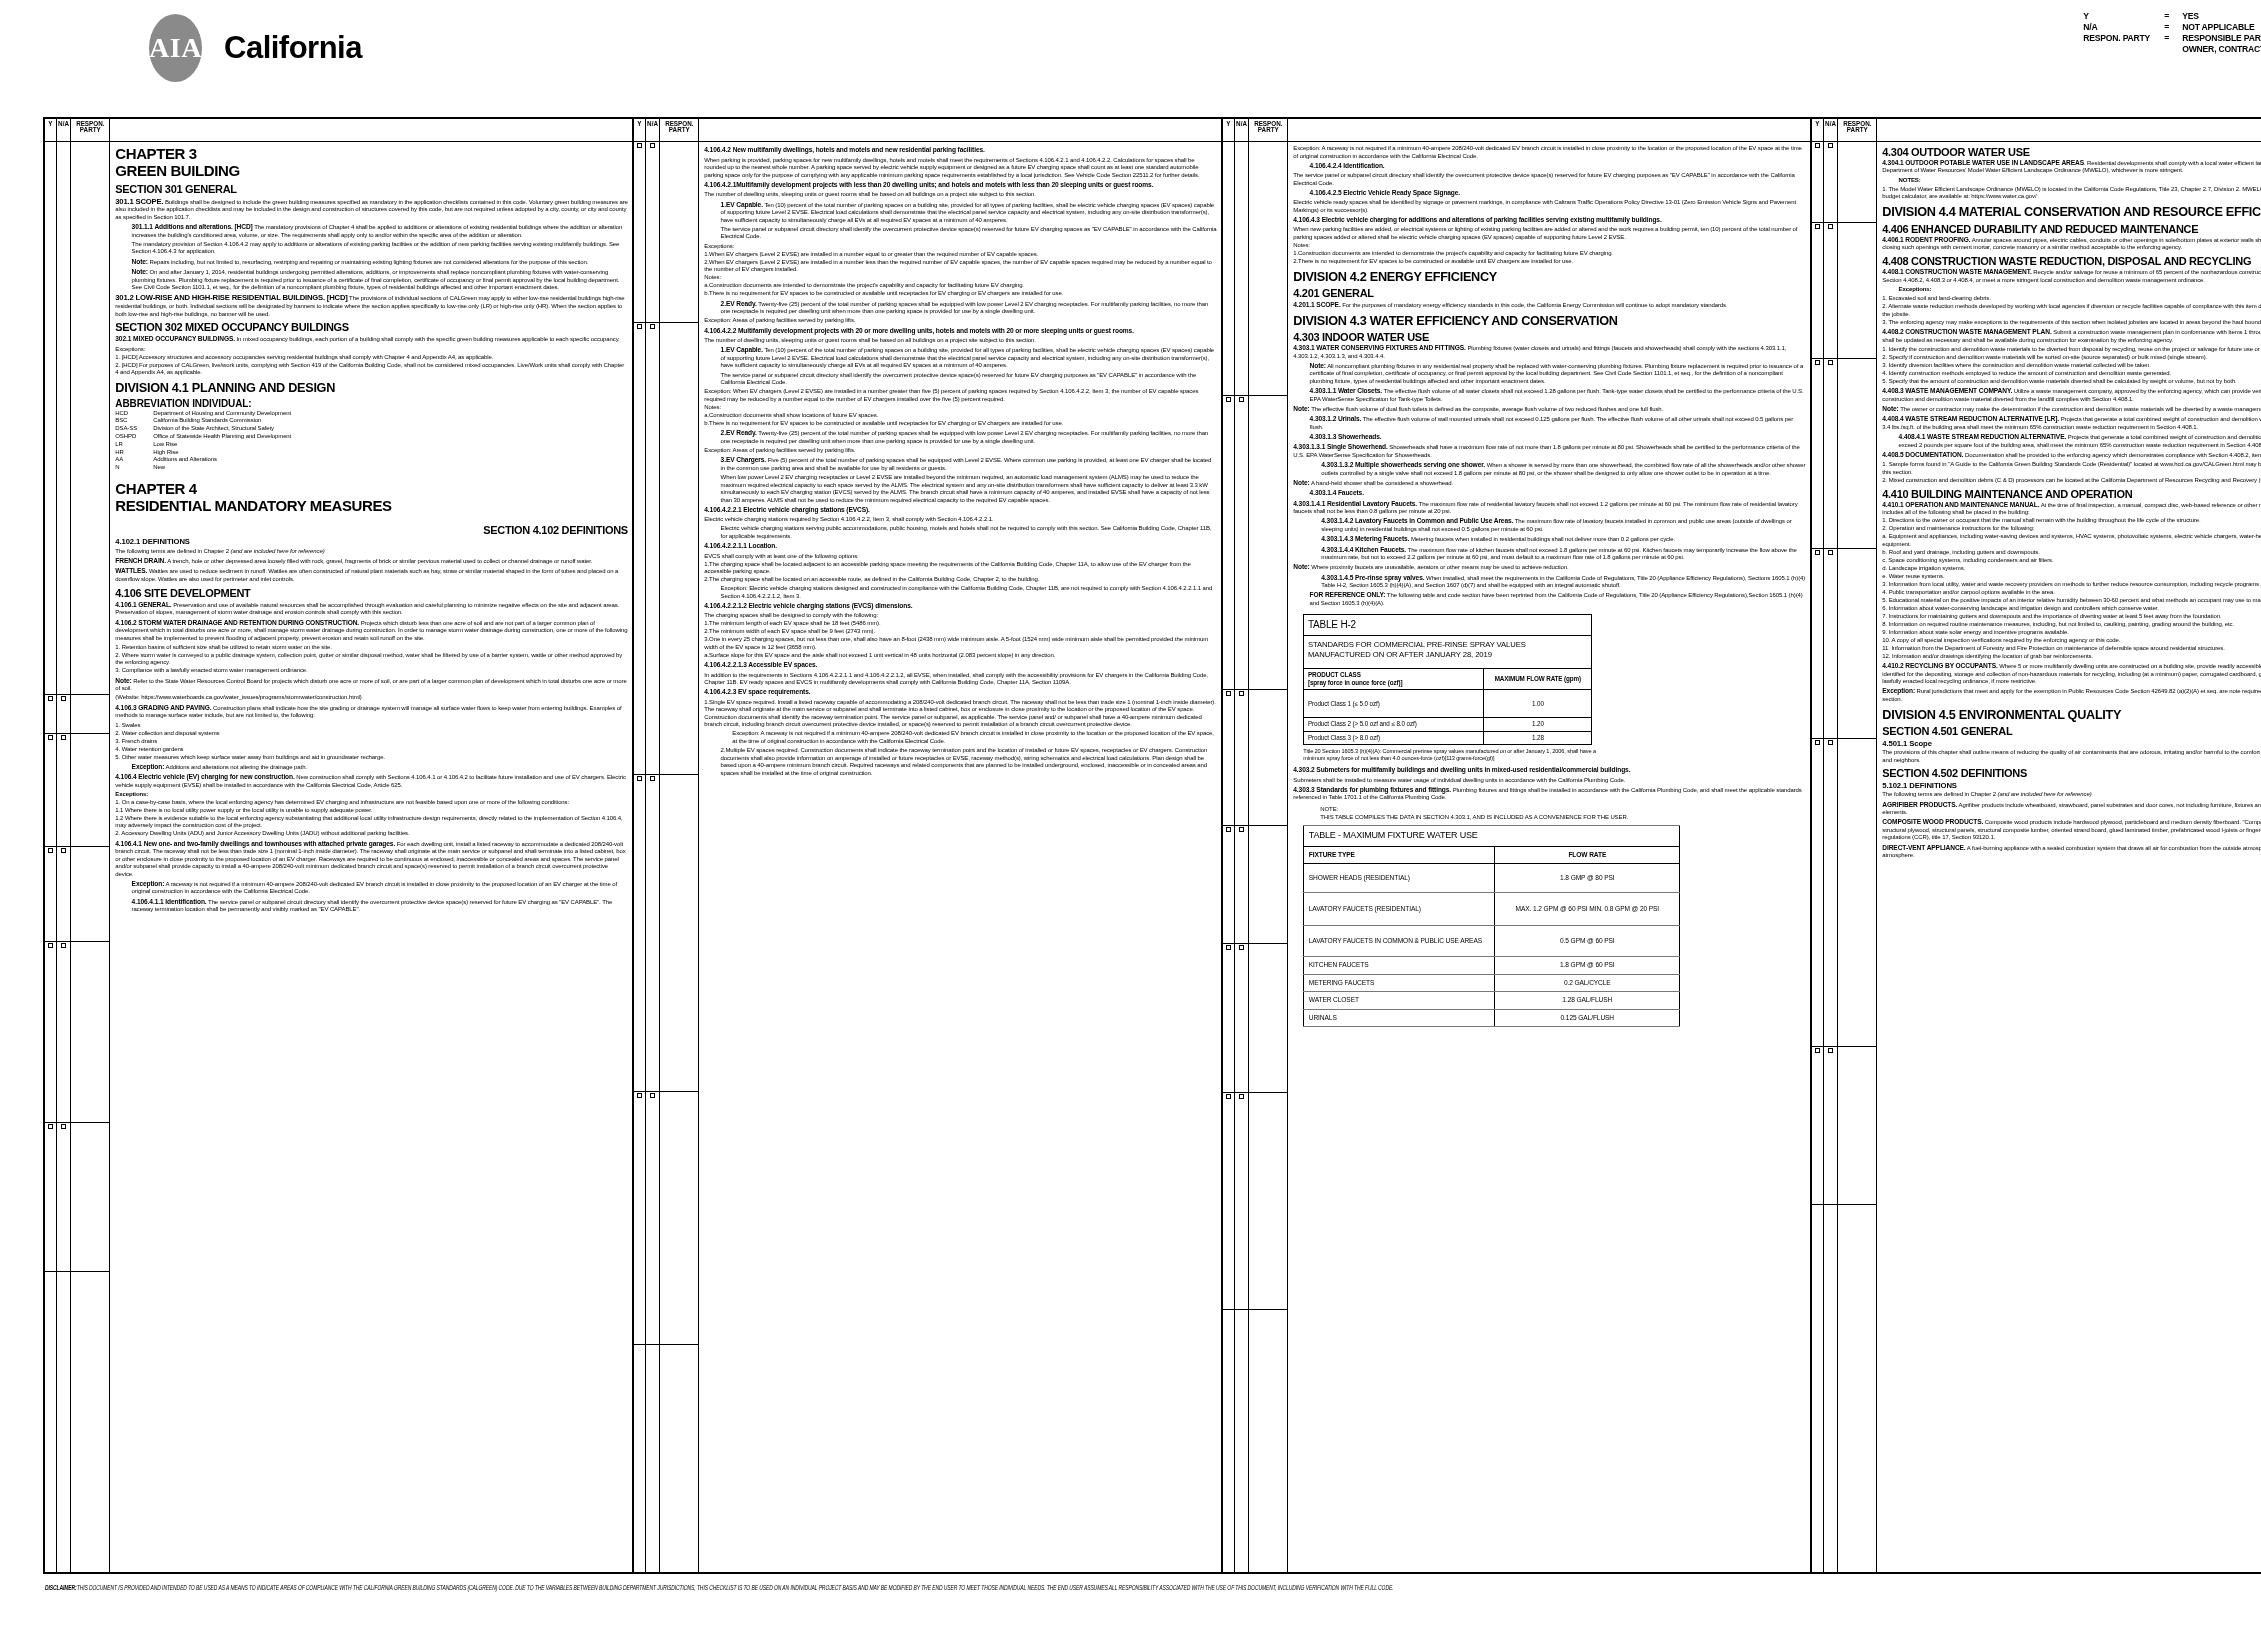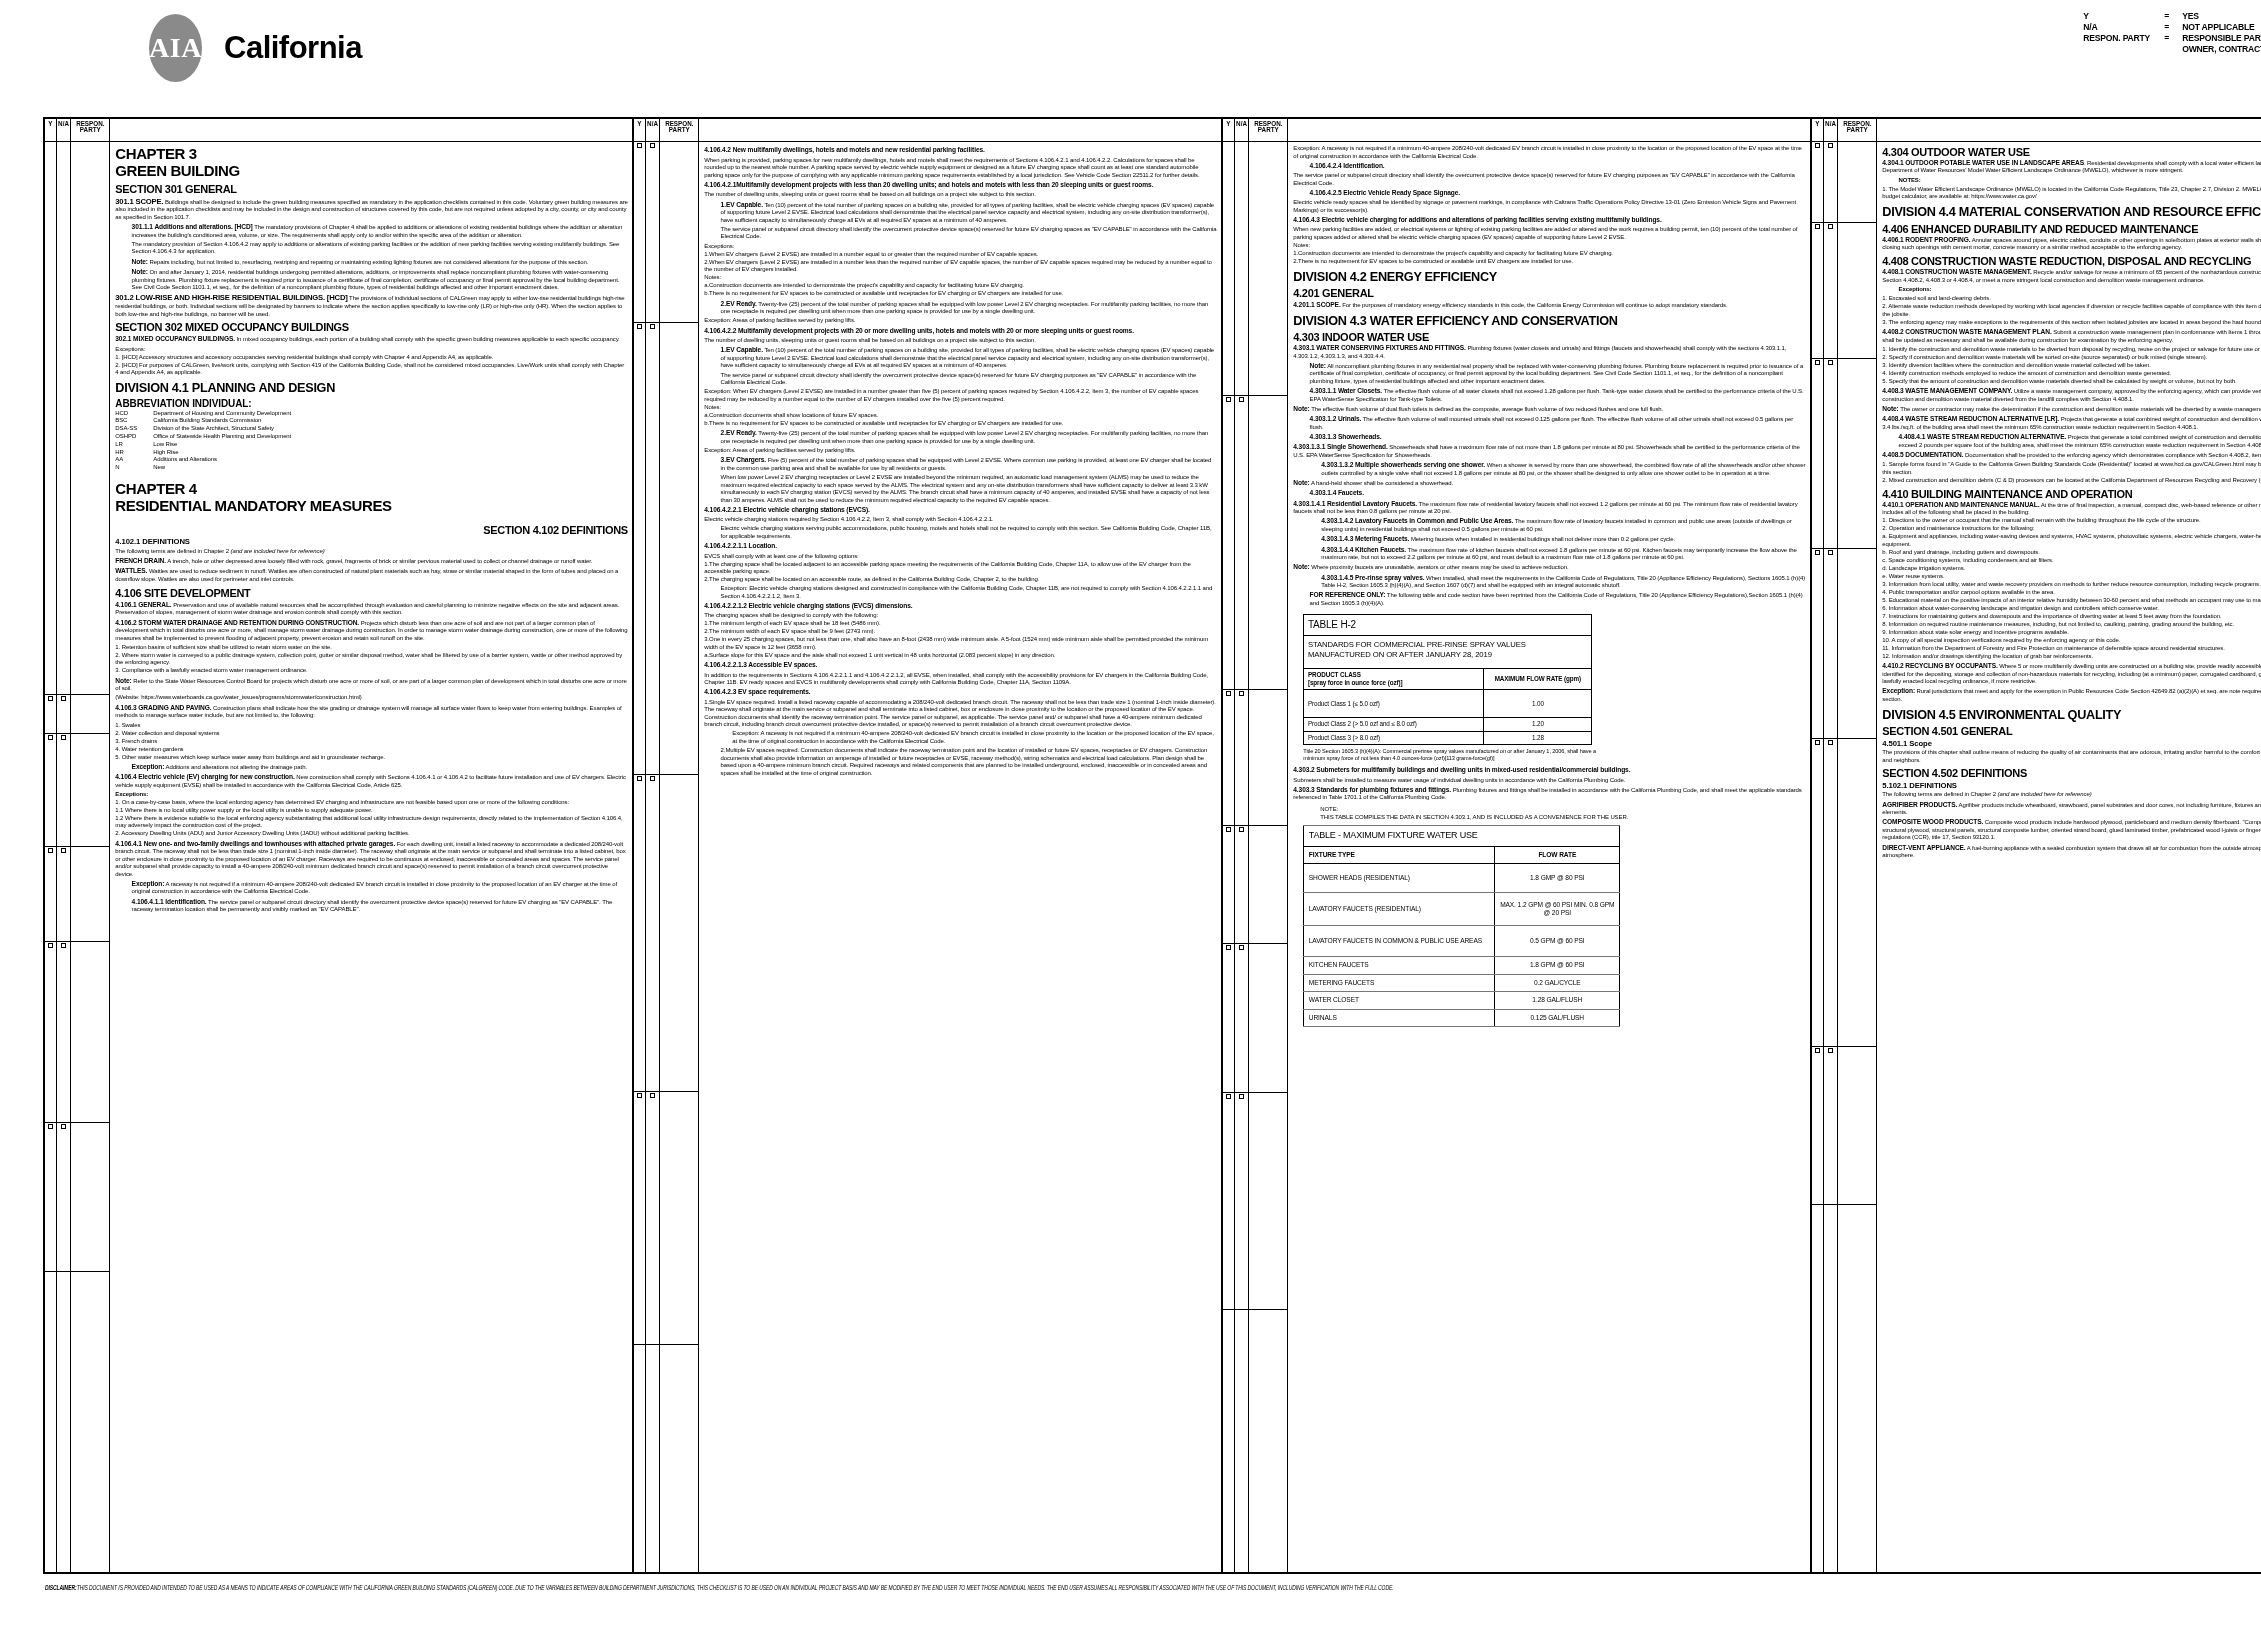--- a/index.html
+++ b/index.html
@@ -83,21 +83,21 @@
   .dtable{border:1.4px solid #000;border-collapse:collapse;width:289px;background:#fff;}
   .dtable td{border:0.5px solid #000;padding:2.7px 3.6px;font-size:6.3px;line-height:1.2;
              letter-spacing:-0.1px;vertical-align:middle;}
   .dtable .ttl{font-size:10px;border-bottom:1.4px solid #000;letter-spacing:-0.2px;padding:4.1px 3.6px;}
   .dtable .cap{font-size:7.7px;border-bottom:1.4px solid #000;line-height:1.25;padding:4.5px 3.6px 8.1px;}
   .dtable .hd{font-weight:bold;border-bottom:1.4px solid #000;}
   .dtable .ctr{text-align:center;}
   .tnote{font-size:5.6px;line-height:1.25;letter-spacing:-0.1px;margin-top:2.3px;width:298px;}
   .tnote-pre{font-size:6px;line-height:1.3;letter-spacing:-0.1px;margin:4.5px 0 2.7px 27px;}
 
-  .dtable2{border:1.4px solid #000;border-collapse:collapse;width:317px;background:#fff;}
+  .dtable2{border:1.4px solid #000;border-collapse:collapse;width:377px;background:#fff;}
   .dtable2 td{border-top:0.7px solid #777;border-bottom:0.7px solid #777;
               border-left:none;border-right:none;padding:4.1px 4.5px;font-size:6.6px;
               letter-spacing:-0.1px;line-height:1.25;}
   .dtable2 td.c1{border-right:0.7px solid #000;}
   .dtable2 .ttl2{font-size:9px;border-bottom:1.4px solid #000;padding:4.5px;letter-spacing:-0.2px;}
   .dtable2 .hd2{font-weight:bold;border-bottom:1.4px solid #000;border-top:none;}
   .dtable2 .ctr{text-align:center;}
 
   
   .disclaimer{position:absolute;left:45px;top:1583px;width:2356px;

